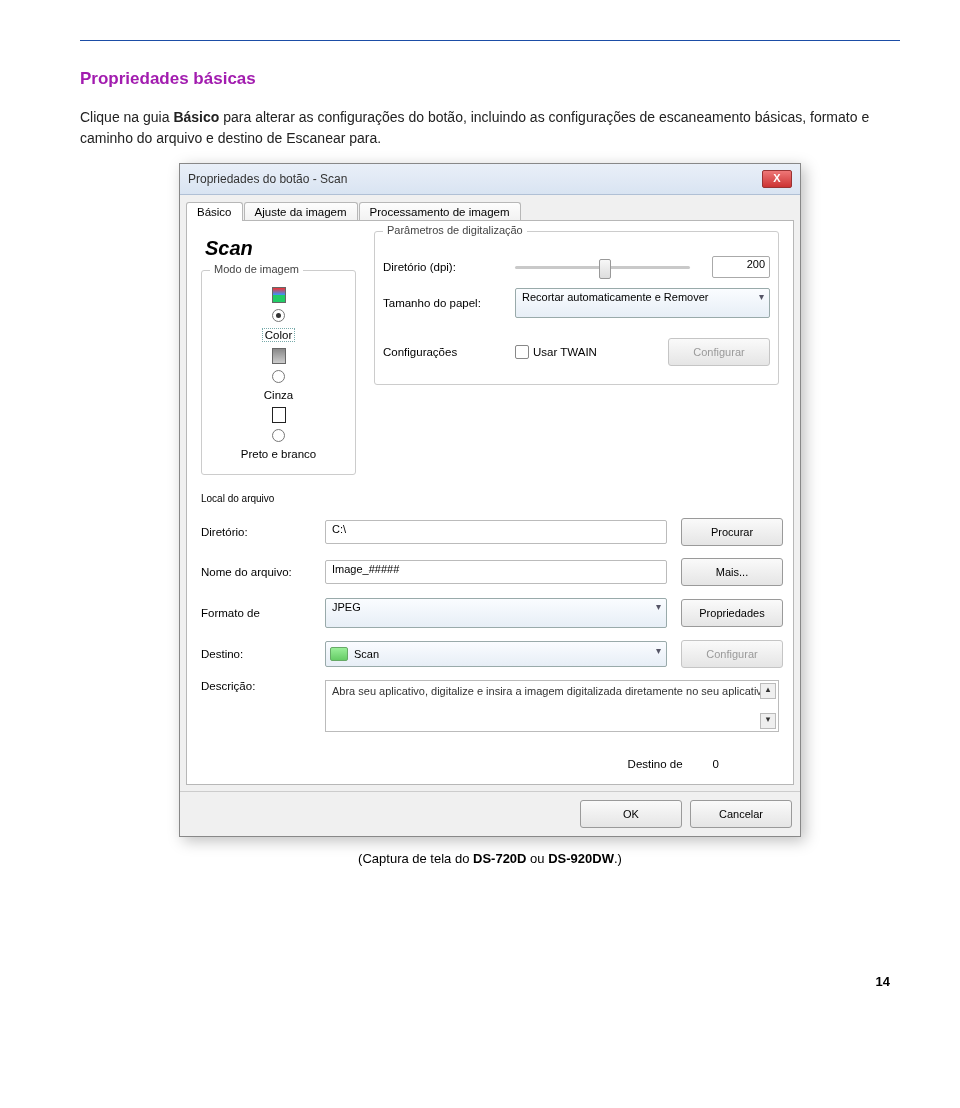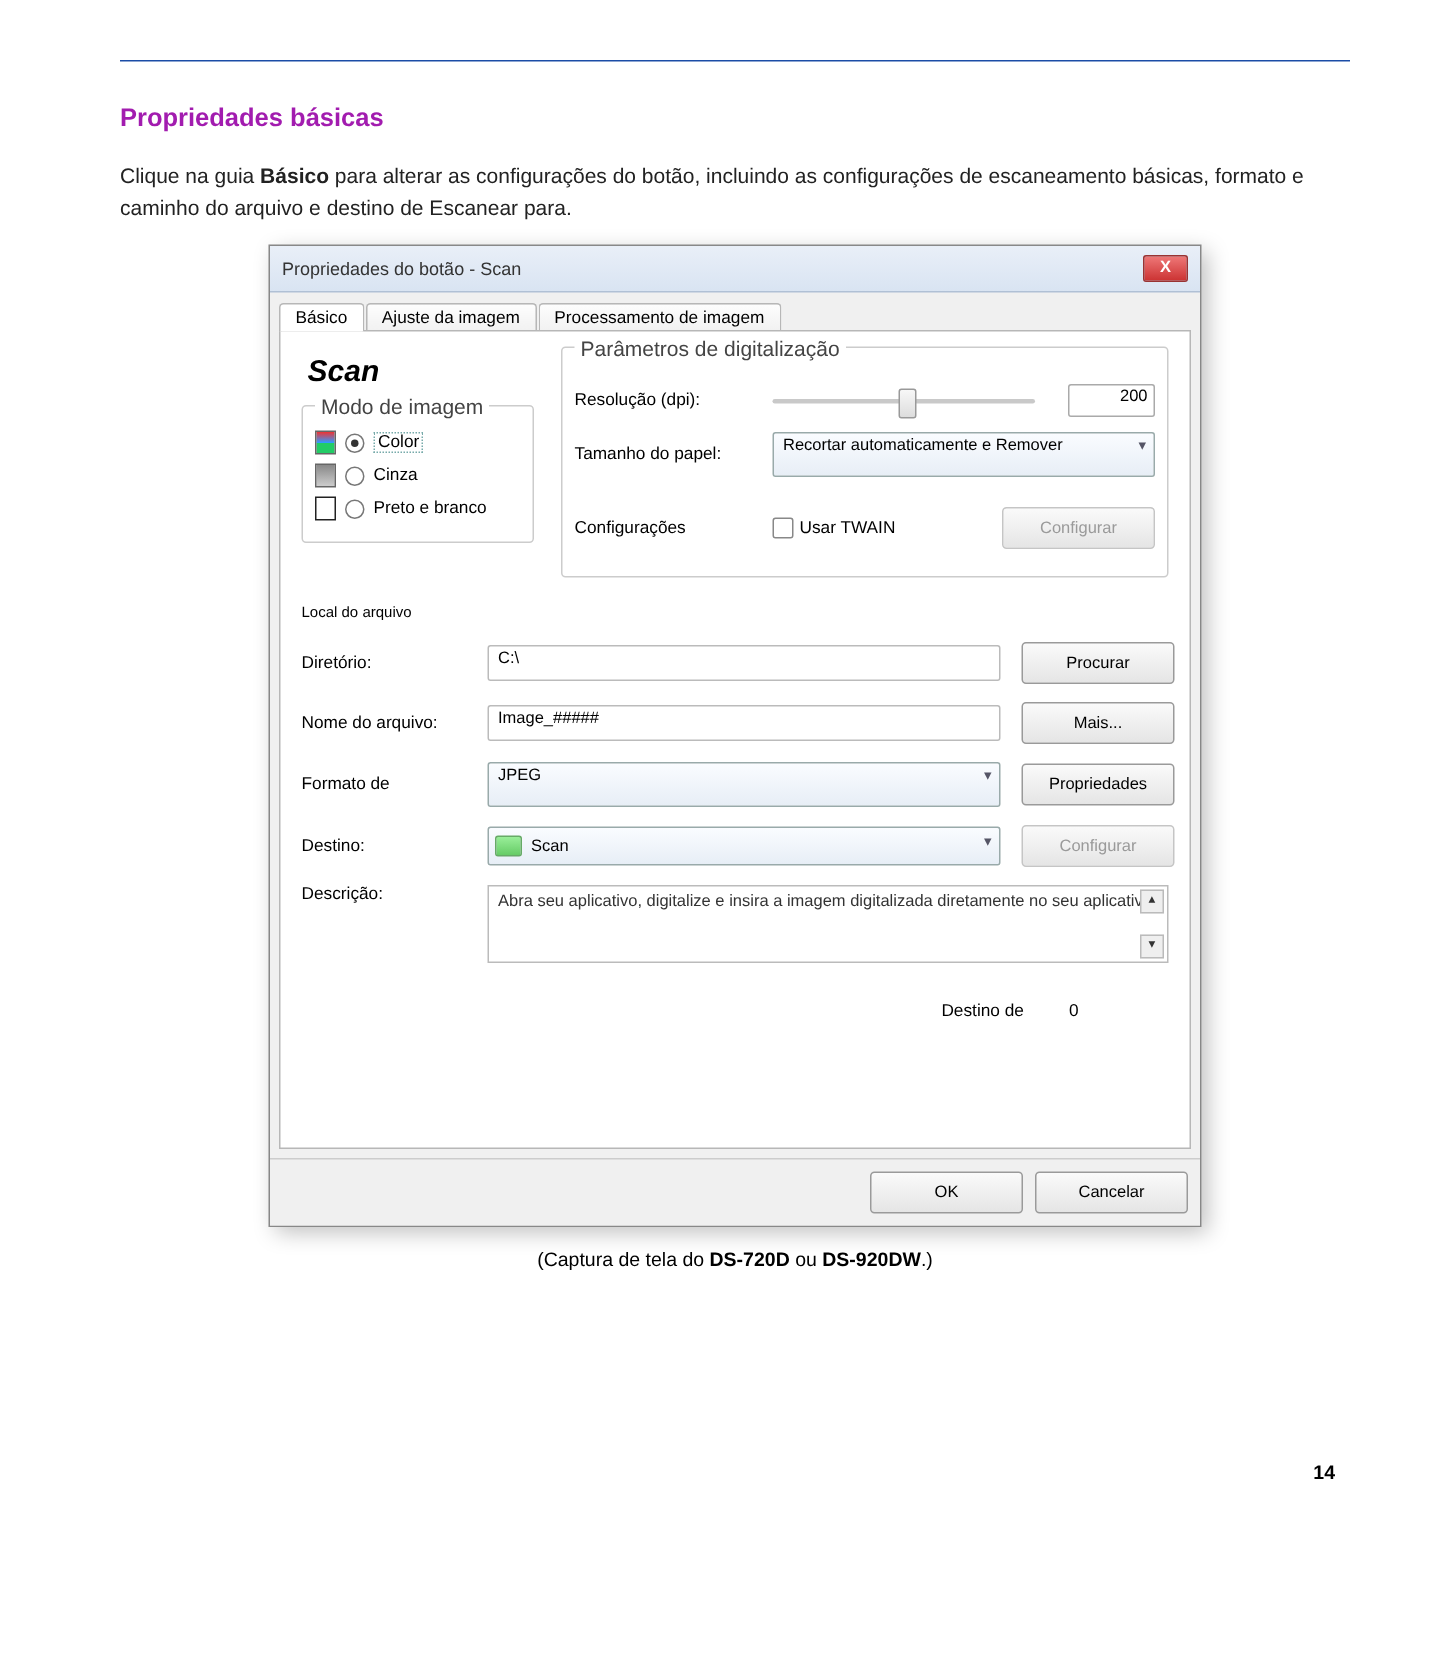--- a/index.html
+++ b/index.html
@@ -105,29 +105,30 @@
     border-radius: 3px;
     padding: 10px 8px 8px 8px;
     margin-bottom: 12px;
     position: relative;
   }
   .group-legend {
     position: absolute;
     top: -8px; left: 8px;
     background: #fff;
     padding: 0 4px;
-    font-size: 14px;
+    font-size: 11px;
     color: #444;
   }
   .radio-row {
     display: flex;
     align-items: center;
     gap: 6px;
     margin: 6px 0;
     font-size: 11.5px;
+    flex-direction: column;
   }
   .mode-icon {
     width: 12px; height: 14px;
     border: 1px solid #666;
     display: inline-block;
   }
   .mode-color { background: linear-gradient(#e33,#39f 50%,#2c6 0); }
   .mode-gray  { background: linear-gradient(#888,#ccc); }
   .mode-bw    { background: #fff; border:1px solid #222; }
   .radio {
@@ -261,21 +262,21 @@
               <span>Preto e branco</span>
             </div>
           </div>
         </div>
 
         <div class="rightcol">
           <div class="group" style="padding-top:14px;">
             <div class="group-legend">Parâmetros de digitalização</div>
 
             <div class="param-row">
-              <span class="param-label">Resolução (dpi):</span>
+              <span class="param-label">Diretório (dpi):</span>
               <div class="slider-track">
                 <div class="slider-thumb"></div>
               </div>
               <div class="valbox">200</div>
             </div>
 
             <div class="param-row">
               <span class="param-label">Tamanho do papel:</span>
               <div class="select">Recortar automaticamente e Remover</div>
             </div>

